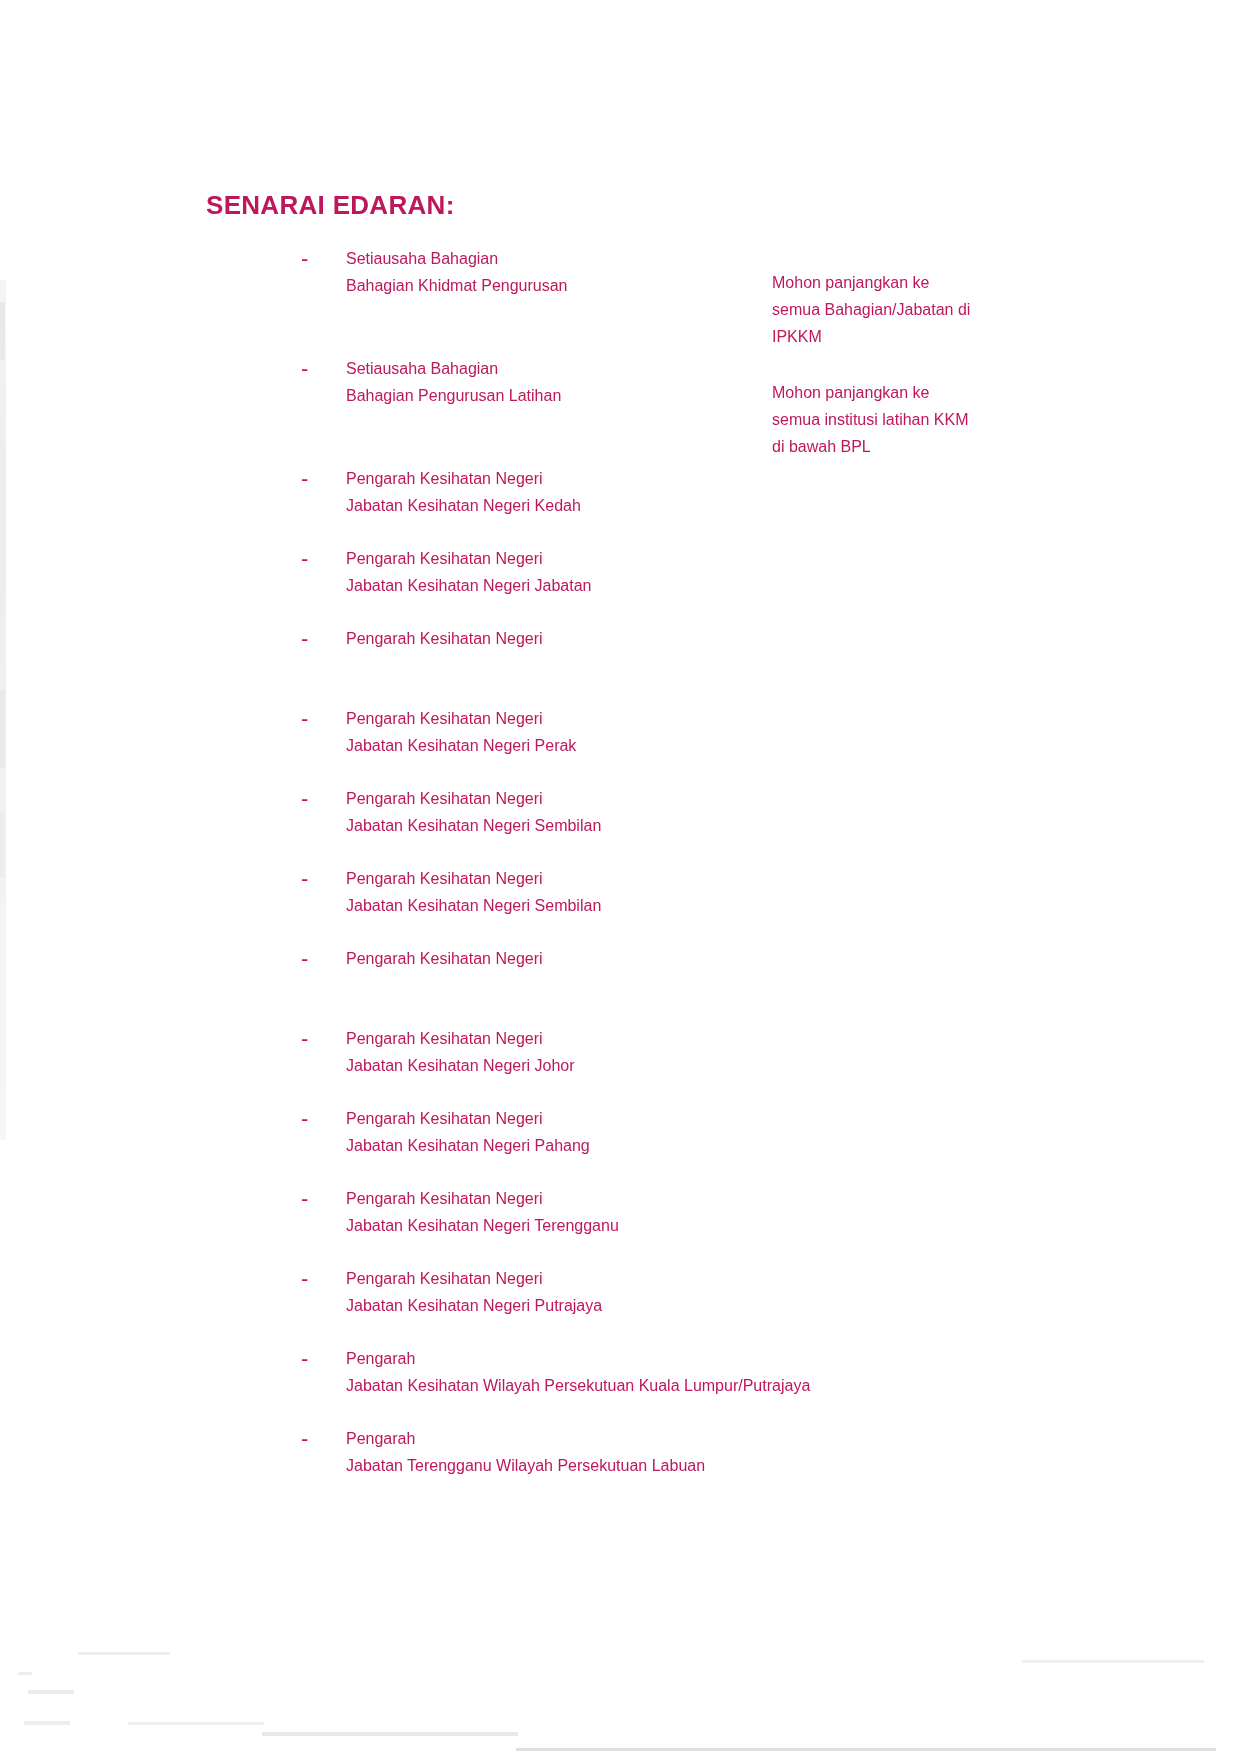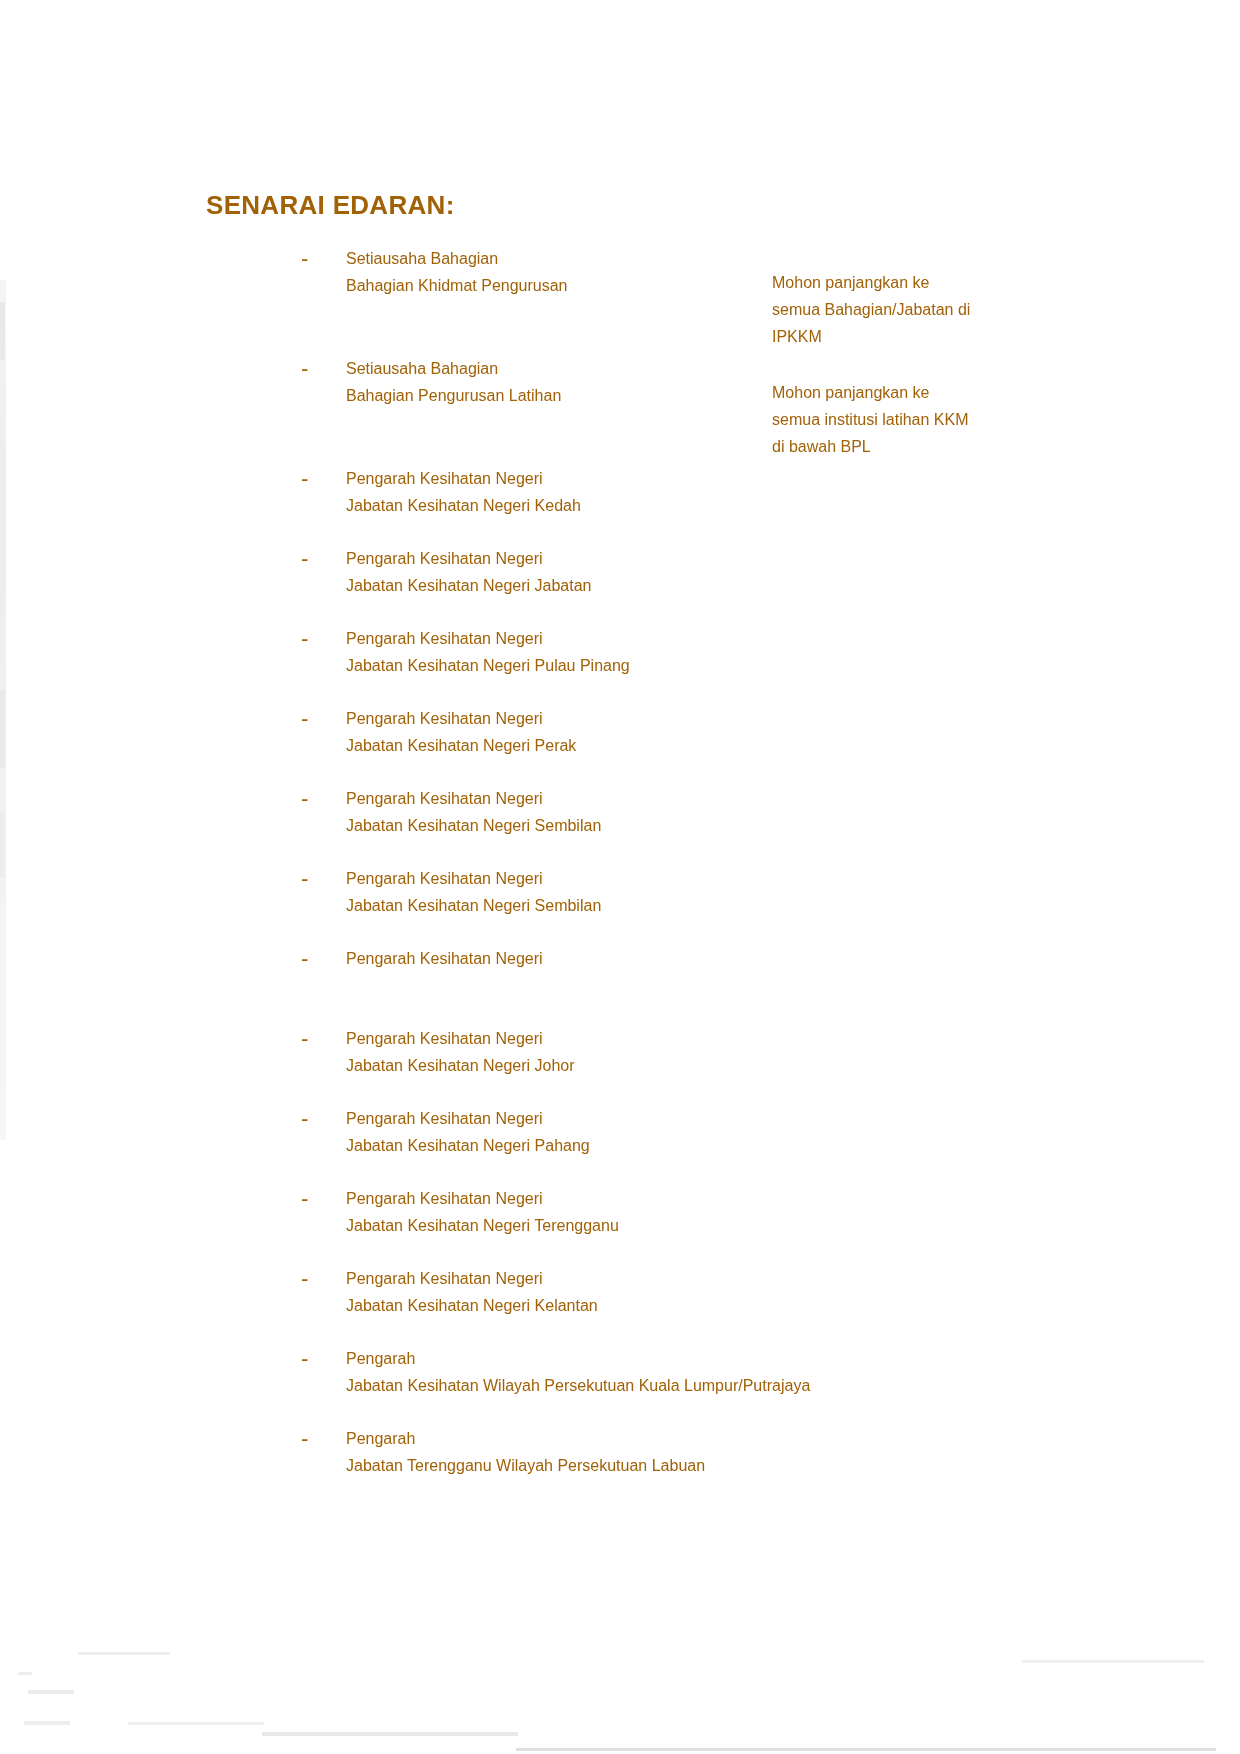--- a/index.html
+++ b/index.html
@@ -3,21 +3,21 @@
 <meta charset="utf-8">
 <style>
   html, body { margin: 0; padding: 0; background: #ffffff; }
   .page {
     position: relative;
     width: 1240px;
     height: 1754px;
     background: #ffffff;
     overflow: hidden;
     font-family: "Liberation Sans", "DejaVu Sans", sans-serif;
-    color: #a16207;
+    color: #be185d;
   }
   .heading {
     position: absolute;
     left: 206px;
     top: 190px;
     margin: 0;
     font-size: 26px;
     line-height: 30px;
     font-weight: bold;
     letter-spacing: 0.3px;
@@ -115,21 +115,20 @@
         <span class="dash">-</span>
         <div class="main">
           <div class="line">Pengarah Kesihatan Negeri</div>
           <div class="line">Jabatan Kesihatan Negeri Jabatan</div>
         </div>
       </li>
       <li class="item">
         <span class="dash">-</span>
         <div class="main">
           <div class="line">Pengarah Kesihatan Negeri</div>
-          <div class="line">Jabatan Kesihatan Negeri Pulau Pinang</div>
         </div>
       </li>
       <li class="item">
         <span class="dash">-</span>
         <div class="main">
           <div class="line">Pengarah Kesihatan Negeri</div>
           <div class="line">Jabatan Kesihatan Negeri Perak</div>
         </div>
       </li>
       <li class="item">
@@ -170,21 +169,21 @@
         <span class="dash">-</span>
         <div class="main">
           <div class="line">Pengarah Kesihatan Negeri</div>
           <div class="line">Jabatan Kesihatan Negeri Terengganu</div>
         </div>
       </li>
       <li class="item">
         <span class="dash">-</span>
         <div class="main">
           <div class="line">Pengarah Kesihatan Negeri</div>
-          <div class="line">Jabatan Kesihatan Negeri Kelantan</div>
+          <div class="line">Jabatan Kesihatan Negeri Putrajaya</div>
         </div>
       </li>
       <li class="item">
         <span class="dash">-</span>
         <div class="main">
           <div class="line">Pengarah</div>
           <div class="line">Jabatan Kesihatan Wilayah Persekutuan Kuala Lumpur/Putrajaya</div>
         </div>
       </li>
       <li class="item">

